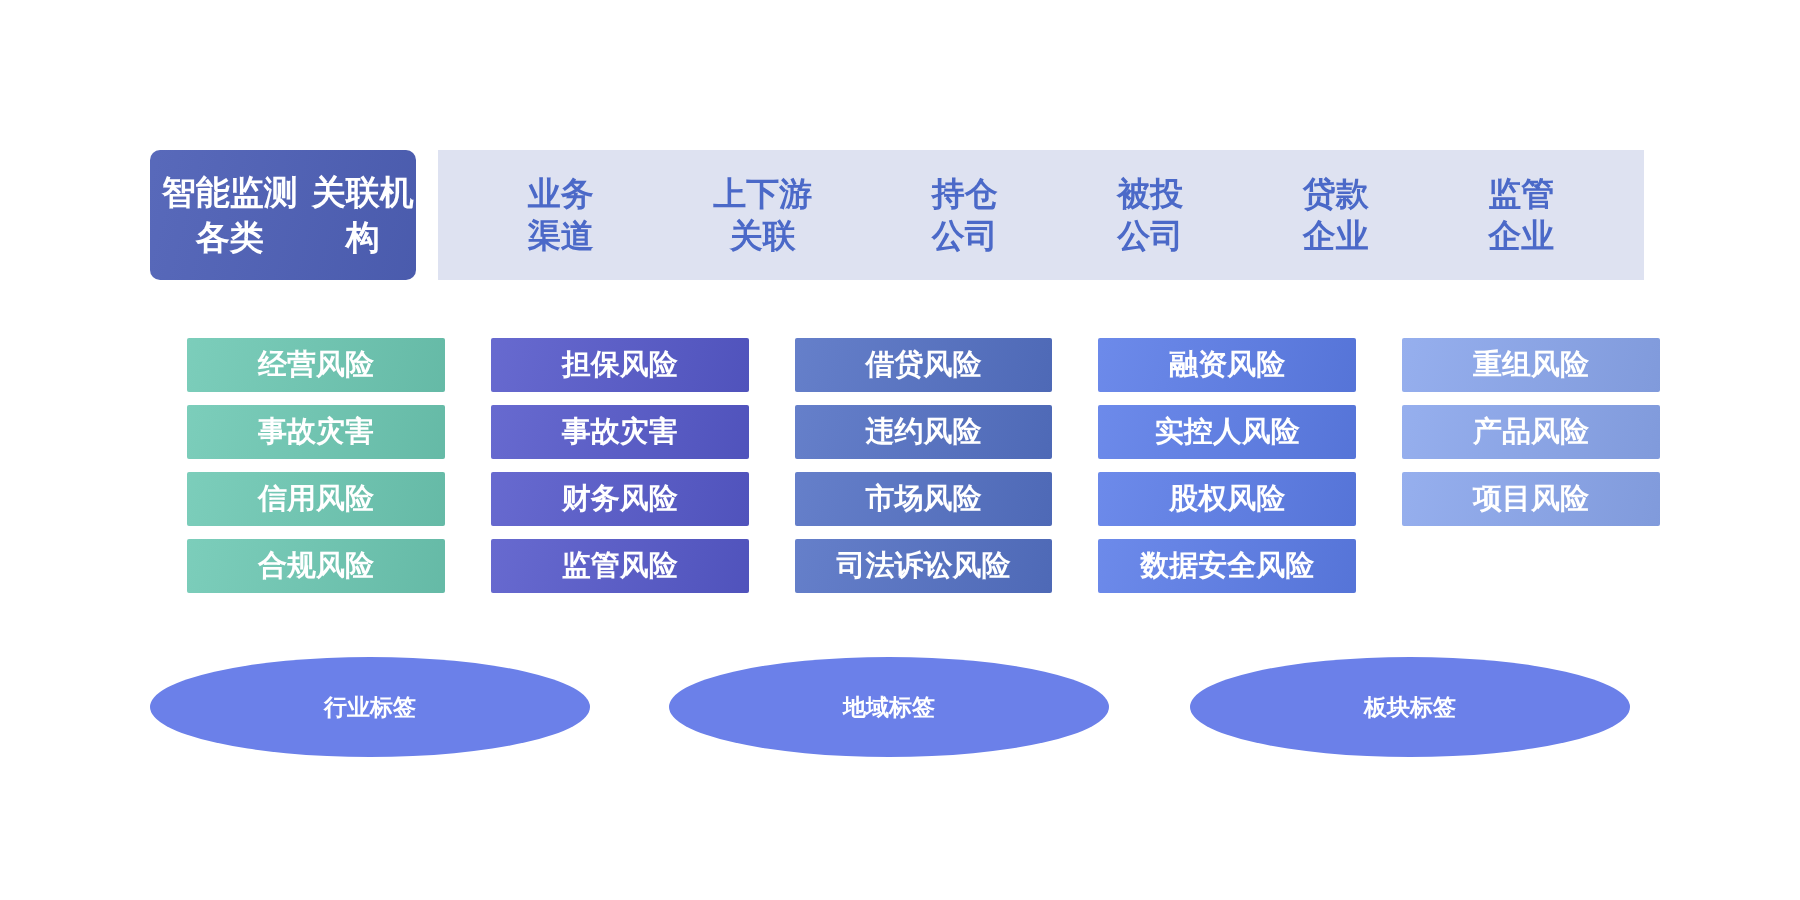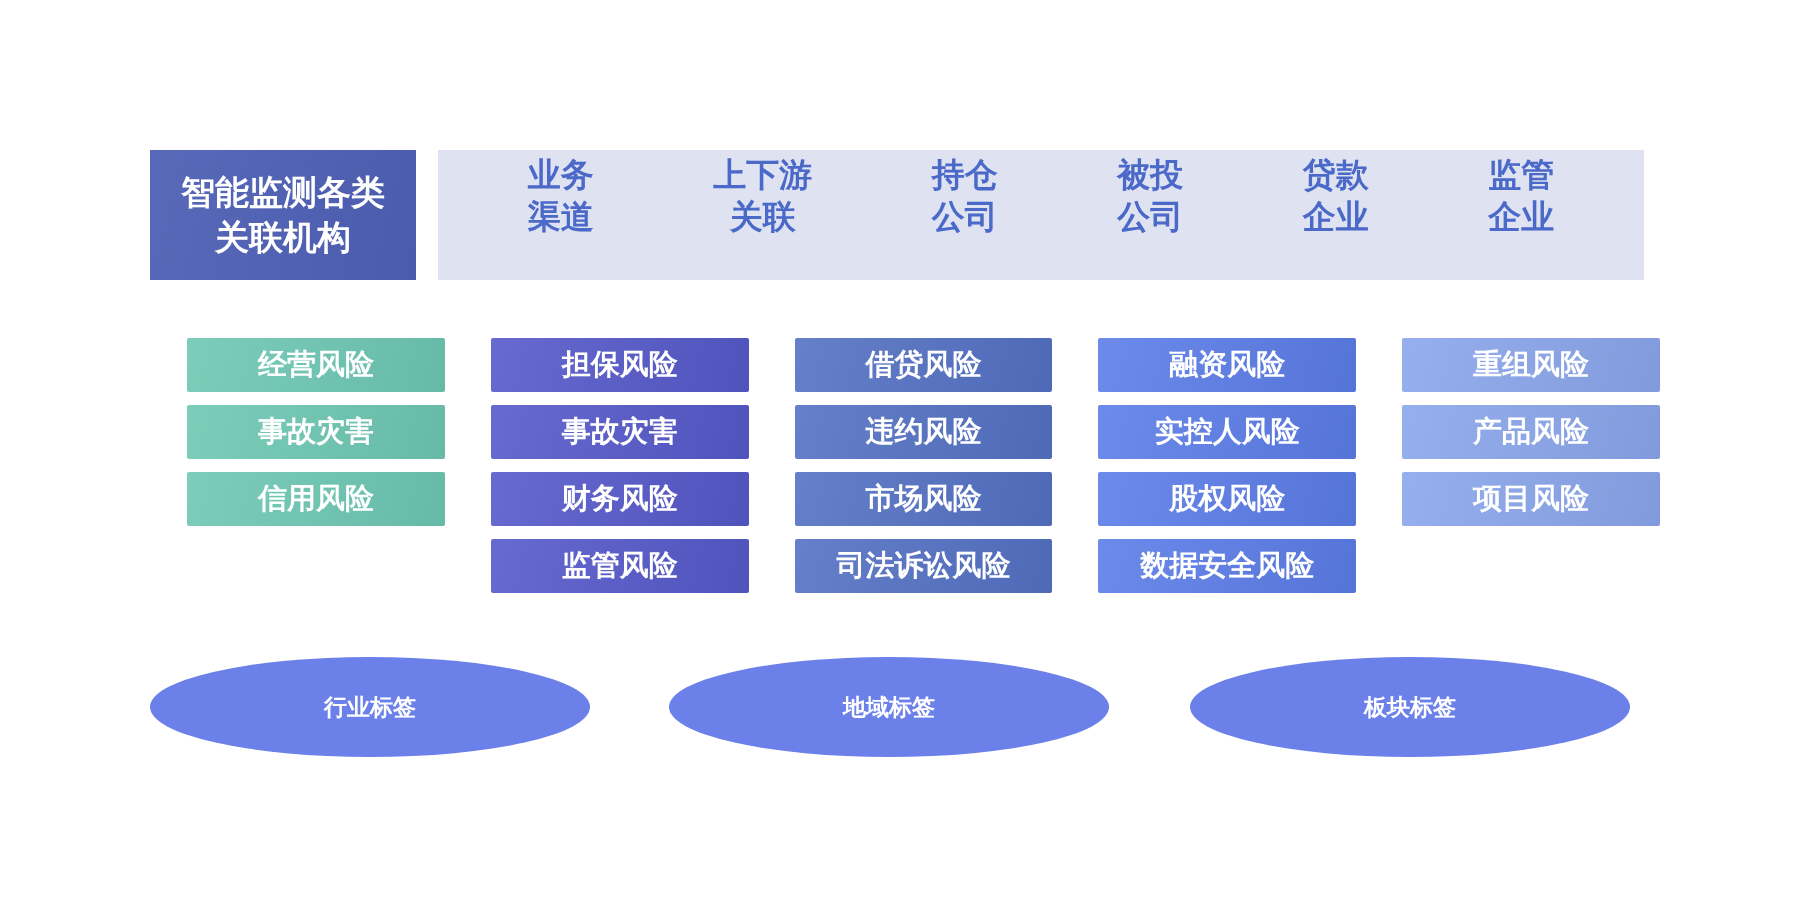--- a/index.html
+++ b/index.html
@@ -18,35 +18,36 @@
 
   
   .title-box {
     position: absolute;
     left: 150px; top: 150px;
     width: 266px; height: 130px;
     background: var(--title-bg, #4e60b6);
     background-image: linear-gradient(105deg, rgba(255,255,255,.06), rgba(0,0,0,.05));
     color: #ffffff;
     display: flex;
-    flex-direction: column;
+    flex-direction: row;
     align-items: center;
     justify-content: center;
     font-size: 34px;
     font-weight: 700;
     line-height: 1.32;
     text-align: center;
+    border-radius: 10px;
   }
   .header-bar {
     position: absolute;
     left: 438px; top: 150px;
     width: 1206px; height: 130px;
     background: var(--bar-bg, #dee2f1);
     display: flex;
-    align-items: flex-start;
+    align-items: center;
     justify-content: space-around;
     padding: 4px 30px;
     box-sizing: border-box;
   }
   .header-item {
     color: var(--bar-text, #4b69c8);
     font-size: 33px;
     font-weight: 600;
     line-height: 1.28;
     text-align: center;
@@ -138,20 +139,21 @@
       <div>企业</div>
     </div>
   </div>
 
   <div class="risk-grid">
 
     <div class="risk-col" style="--col-color: #6dc8b3;">
       <div class="risk-box">经营风险</div>
       <div class="risk-box">事故灾害</div>
       <div class="risk-box">信用风险</div>
+      <div class="risk-box">合规风险</div>
     </div>
 
     <div class="risk-col" style="--col-color: #5659ca;">
       <div class="risk-box">担保风险</div>
       <div class="risk-box">事故灾害</div>
       <div class="risk-box">财务风险</div>
       <div class="risk-box">监管风险</div>
     </div>
 
     <div class="risk-col" style="--col-color: #5471c4;">

